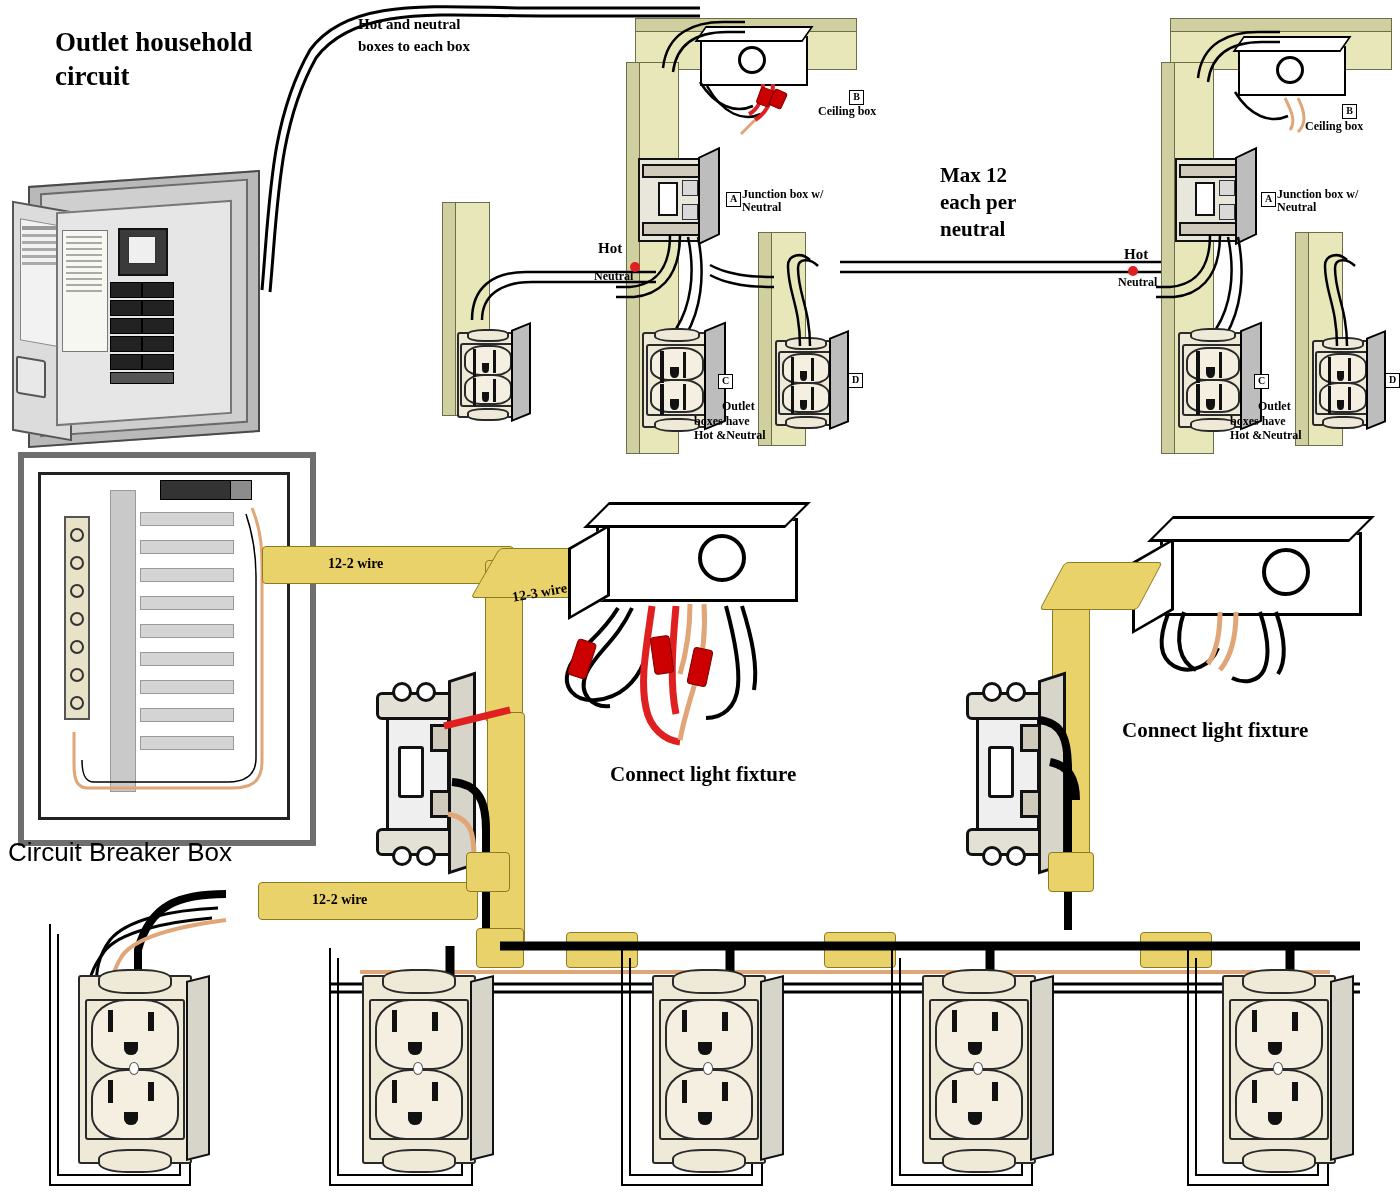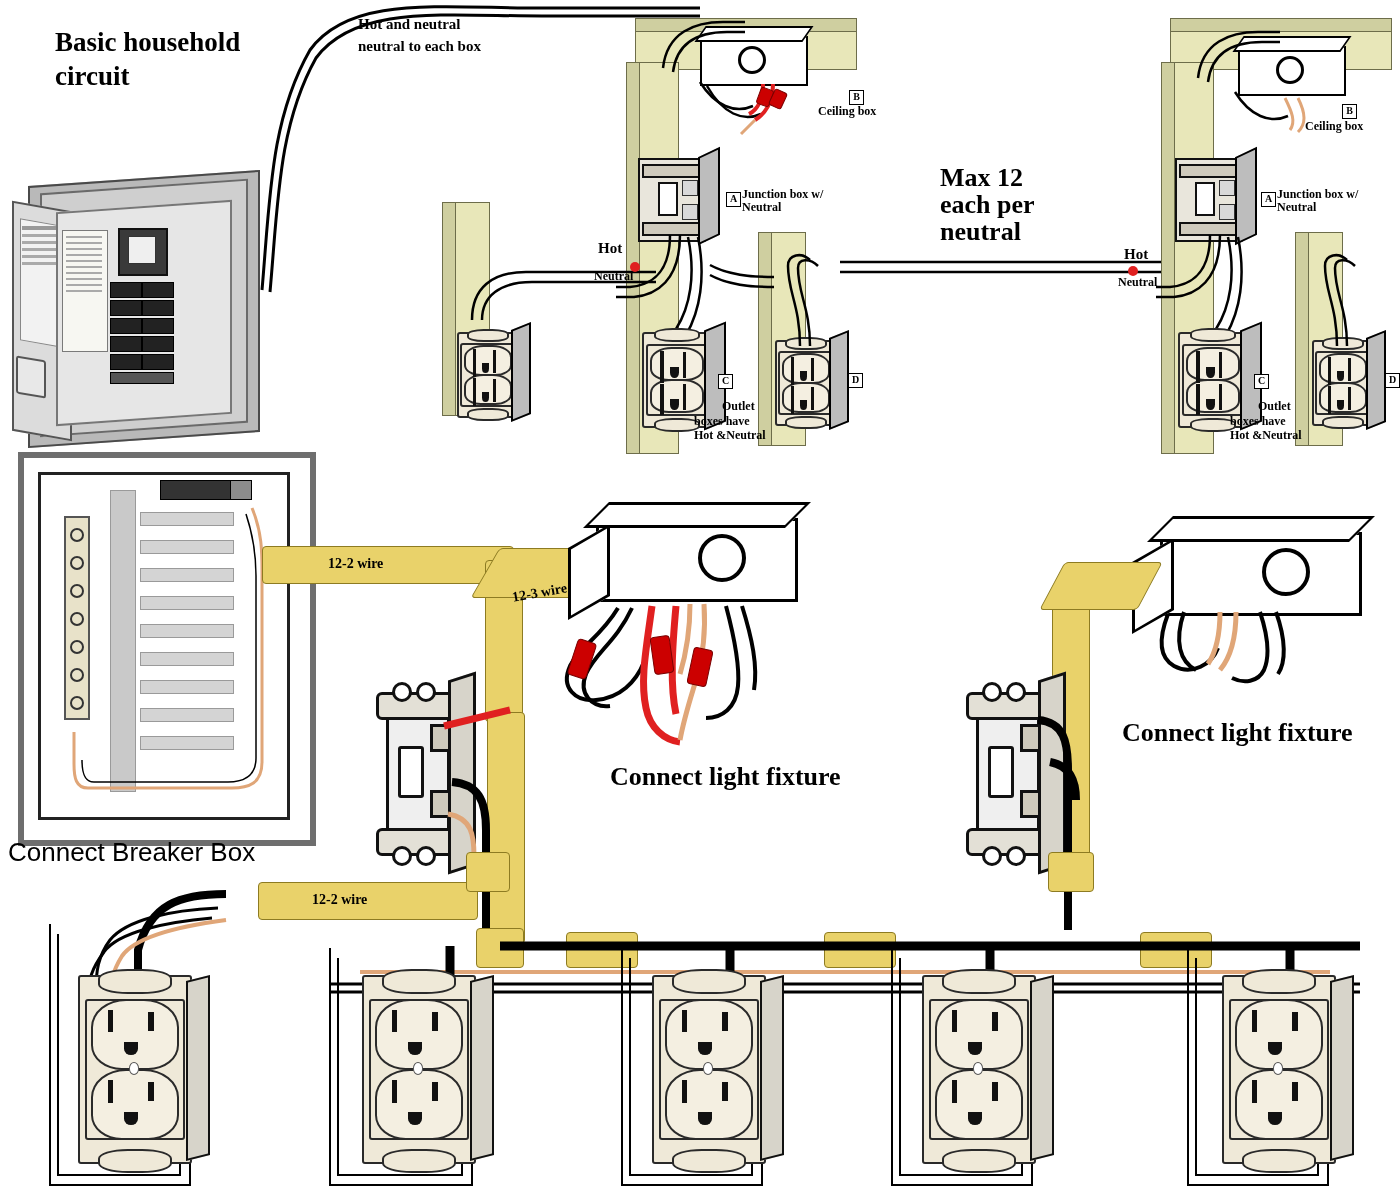--- a/index.html
+++ b/index.html
@@ -3,21 +3,21 @@
 <meta charset="utf-8">
 <style>
   html,body{margin:0;padding:0;background:#ffffff;}
   body{width:1400px;height:1195px;position:relative;overflow:hidden;
        font-family:"Liberation Serif", serif;color:#000;}
   .abs{position:absolute;}
   .lbl{position:absolute;font-family:"Liberation Serif", serif;font-weight:bold;line-height:1.15;}
   .title{font-size:27px;font-weight:bold;line-height:1.25;}
   .cap-sm{font-size:12px;font-weight:bold;}
   .cap-md{font-size:15px;font-weight:bold;}
-  .cap-lg{font-size:26px;font-weight:bold;}
+  .cap-lg{font-size:21px;font-weight:bold;}
   .cbb{font-size:26px;font-family:"Liberation Sans", sans-serif;font-weight:normal;}
   .wirelabel{position:absolute;font-size:14px;font-weight:bold;font-family:"Liberation Serif", serif;}
 
   
   .stud{position:absolute;background:#e8e7b9;border:1px solid #6d6d4a;}
   .studedge{position:absolute;background:#cfcfa0;border:1px solid #6d6d4a;}
   .cable{position:absolute;background:#e9d26a;border:1.5px solid #8d7b22;}
   .boxA{position:absolute;border:1px solid #000;background:#fff;font-size:10px;
         font-weight:bold;text-align:center;line-height:12px;width:13px;height:13px;}
 
@@ -39,24 +39,24 @@
   .switch .strap{position:absolute;background:#cfcabc;border:2px solid #111;}
 
   
   .cbox{position:absolute;background:#fff;border:2px solid #000;}
   .knob{position:absolute;border:3px solid #000;border-radius:50%;background:#fff;}
   .wirenut{position:absolute;background:#cc0000;border:1px solid #7a0000;border-radius:3px;}
 </style>
 </head>
 <body>
 
-<div class="lbl title" style="left:55px;top:26px;width:230px;">Basic household circuit</div>
+<div class="lbl title" style="left:55px;top:26px;width:230px;">Outlet household circuit</div>
 
 <div class="lbl cap-md" style="left:358px;top:16px;">Hot and neutral</div>
-<div class="lbl cap-md" style="left:358px;top:38px;">neutral to each box</div>
+<div class="lbl cap-md" style="left:358px;top:38px;">boxes to each box</div>
 
 <div class="lbl cap-lg" style="left:940px;top:163px;">Max 12</div>
 <div class="lbl cap-lg" style="left:940px;top:190px;">each per</div>
 <div class="lbl cap-lg" style="left:940px;top:217px;">neutral</div>
 
 <div class="abs" style="left:18px;top:170px;width:240px;height:270px;">
 
   <div class="abs" style="left:10px;top:8px;width:228px;height:258px;background:#b9b9b9;border:2px solid #4a4a4a;transform:skewY(-4deg);"></div>
   <div class="abs" style="left:22px;top:16px;width:204px;height:240px;background:#cfcfcf;border:2px solid #6a6a6a;transform:skewY(-4deg);"></div>
 
@@ -346,21 +346,21 @@
 
   <div class="abs" style="left:142px;top:28px;width:70px;height:18px;background:#333;border:1px solid #000;"></div>
   <div class="abs" style="left:212px;top:28px;width:20px;height:18px;background:#8c8c8c;border:1px solid #000;"></div>
 
   <svg class="abs" style="left:30px;top:40px;width:240px;height:330px;">
     <path d="M204,16 C214,40 214,60 214,80 L214,270 C214,292 200,296 184,296 L40,296 C28,296 26,286 26,272 L26,240" stroke="#e0a678" stroke-width="3" fill="none"></path>
     <path d="M196,24 C204,48 206,66 206,84 L206,266 C206,284 194,288 180,288 L46,288 C36,288 34,280 34,266 L34,236" stroke="#fff" stroke-width="4" fill="none" stroke-opacity="0"></path>
     <path d="M198,22 C206,46 208,64 208,84 L208,266 C208,286 194,290 180,290 L46,290 C36,290 34,280 34,268" stroke="#000" stroke-width="1.5" fill="none"></path>
   </svg>
 </div>
-<div class="lbl cbb" style="left:8px;top:838px;">Connect Breaker Box</div>
+<div class="lbl cbb" style="left:8px;top:838px;">Circuit Breaker Box</div>
 
 <div class="cable" style="left:262px;top:546px;width:250px;height:36px;border-radius:4px;"></div>
 <div class="wirelabel" style="left:328px;top:556px;">12-2 wire</div>
 
 <div class="cable" style="left:485px;top:560px;width:36px;height:160px;border-radius:4px;"></div>
 <div class="abs" style="left:485px;top:548px;width:120px;height:48px;background:#e9d26a;border:1.5px solid #8d7b22;transform:skewX(-30deg);border-radius:4px;"></div>
 <div class="wirelabel" style="left:512px;top:585px;transform:rotate(-10deg);">12-3 wire</div>
 
 <div class="abs" style="left:556px;top:506px;width:250px;height:140px;">
   <div class="abs" style="left:40px;top:12px;width:196px;height:78px;background:#fff;border:3px solid #000;"></div>

